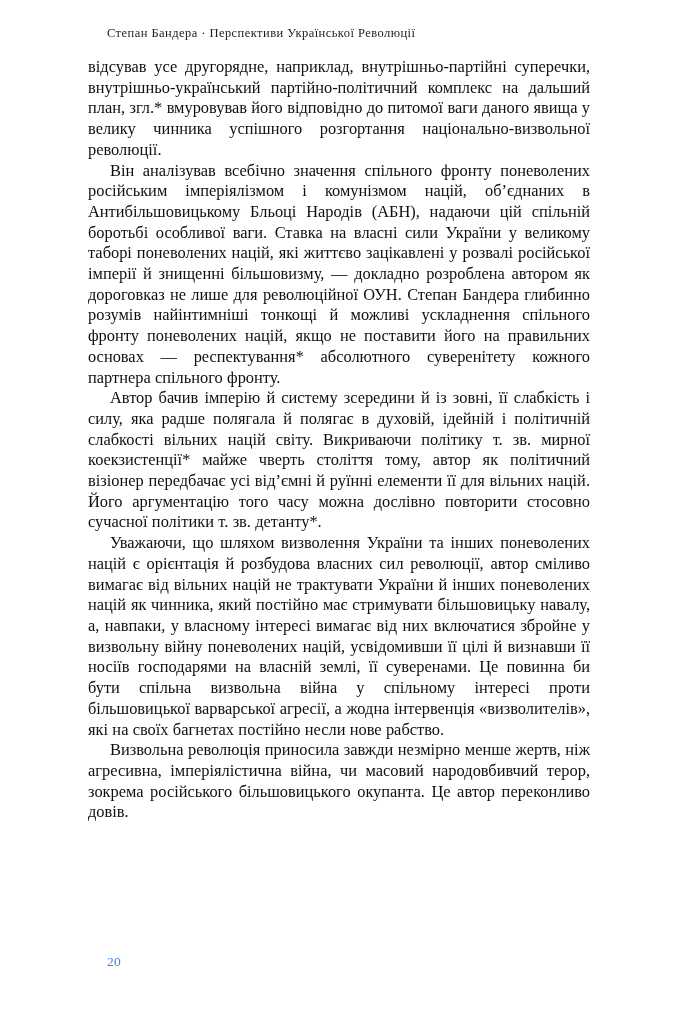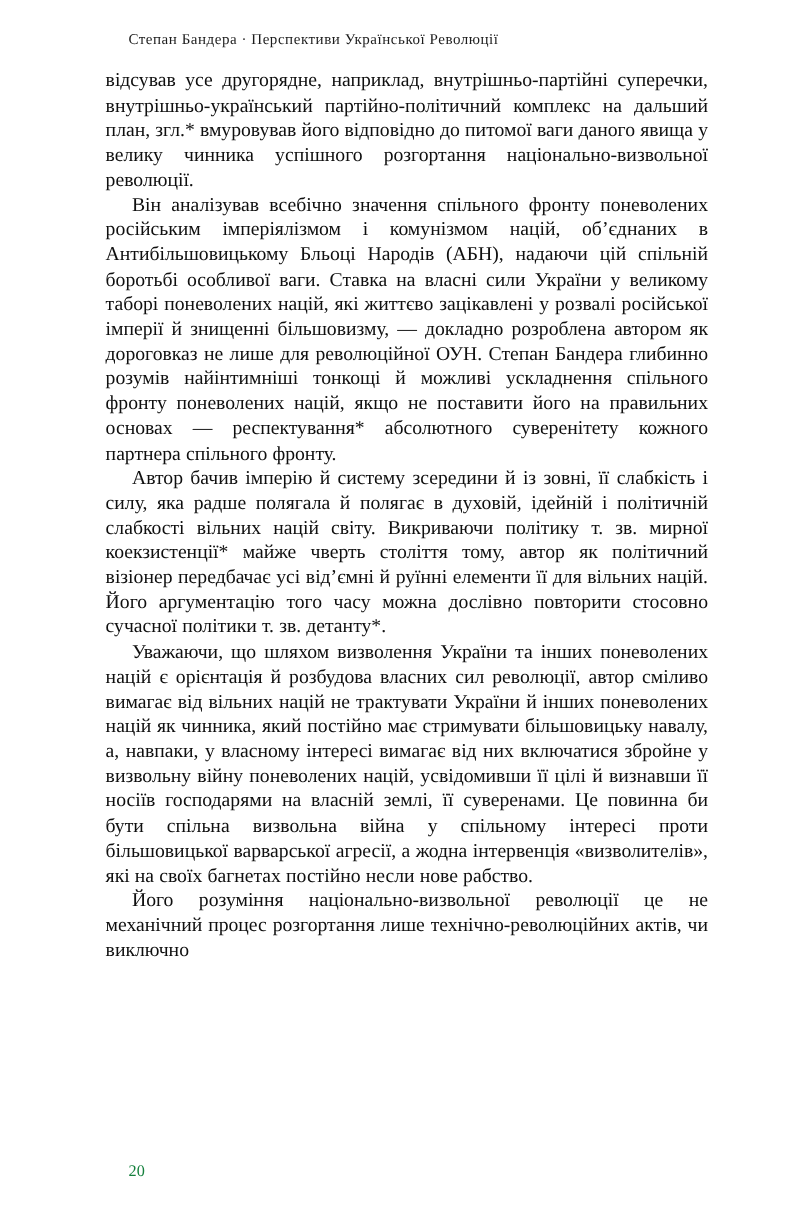--- a/index.html
+++ b/index.html
@@ -43,36 +43,36 @@
     hyphens: auto;
     -webkit-hyphens: auto;
     word-spacing: 0.2px;
   }
   .body-text p.no-indent {
     text-indent: 0;
   }
   .page-number {
     position: absolute;
     left: 107px;
-    bottom: 40px;
+    bottom: 54px;
     font-size: 13.5px;
     letter-spacing: 0.3px;
-    color: #15803d;
+    color: #3b82f6;
   }
 </style>
 </head>
 <body>
 
 <div class="page">
 
   <header class="running-head">Степан Бандера · Перспективи Української Революції</header>
 
   <main class="body-text">
     <p class="no-indent">відсував усе другорядне, наприклад, внутрішньо-партійні суперечки, внутрішньо-український партійно-політичний комплекс на дальший план, згл.* вмуровував його відповідно до питомої ваги даного явища у велику чинника успішного розгортання національно-визвольної революції.</p>
     <p>Він аналізував всебічно значення спільного фронту поневолених російським імперіялізмом і комунізмом націй, об’єднаних в Антибільшовицькому Бльоці Народів (АБН), надаючи цій спільній боротьбі особливої ваги. Ставка на власні сили України у великому таборі поневолених націй, які життєво зацікавлені у розвалі російської імперії й знищенні більшовизму, — докладно розроблена автором як дороговказ не лише для революційної ОУН. Степан Бандера глибинно розумів найінтимніші тонкощі й можливі ускладнення спільного фронту поневолених націй, якщо не поставити його на правильних основах — респектування* абсолютного суверенітету кожного партнера спільного фронту.</p>
     <p>Автор бачив імперію й систему зсередини й із зовні, її слабкість і силу, яка радше полягала й полягає в духовій, ідейній і політичній слабкості вільних націй світу. Викриваючи політику т. зв. мирної коекзистенції* майже чверть століття тому, автор як політичний візіонер передбачає усі від’ємні й руїнні елементи її для вільних націй. Його аргументацію того часу можна дослівно повторити стосовно сучасної політики т. зв. детанту*.</p>
     <p>Уважаючи, що шляхом визволення України та інших поневолених націй є орієнтація й розбудова власних сил революції, автор сміливо вимагає від вільних націй не трактувати України й інших поневолених націй як чинника, який постійно має стримувати більшовицьку навалу, а, навпаки, у власному інтересі вимагає від них включатися збройне у визвольну війну поневолених націй, усвідомивши її цілі й визнавши її носіїв господарями на власній землі, її суверенами. Це повинна би бути спільна визвольна війна у спільному інтересі проти більшовицької варварської агресії, а жодна інтервенція «визволителів», які на своїх багнетах постійно несли нове рабство.</p>
-    <p>Його розуміння національно-визвольної революції це не механічний процес розгортання лише технічно-революційних актів, чи виключно</p>
+    <p>Визвольна революція приносила завжди незмірно менше жертв, ніж агресивна, імперіялістична війна, чи масовий народовбивчий терор, зокрема російського більшовицького окупанта. Це автор переконливо довів.</p>
   </main>
 
   <footer class="page-number">20</footer>
 
 </div>
 
 </body></html>

